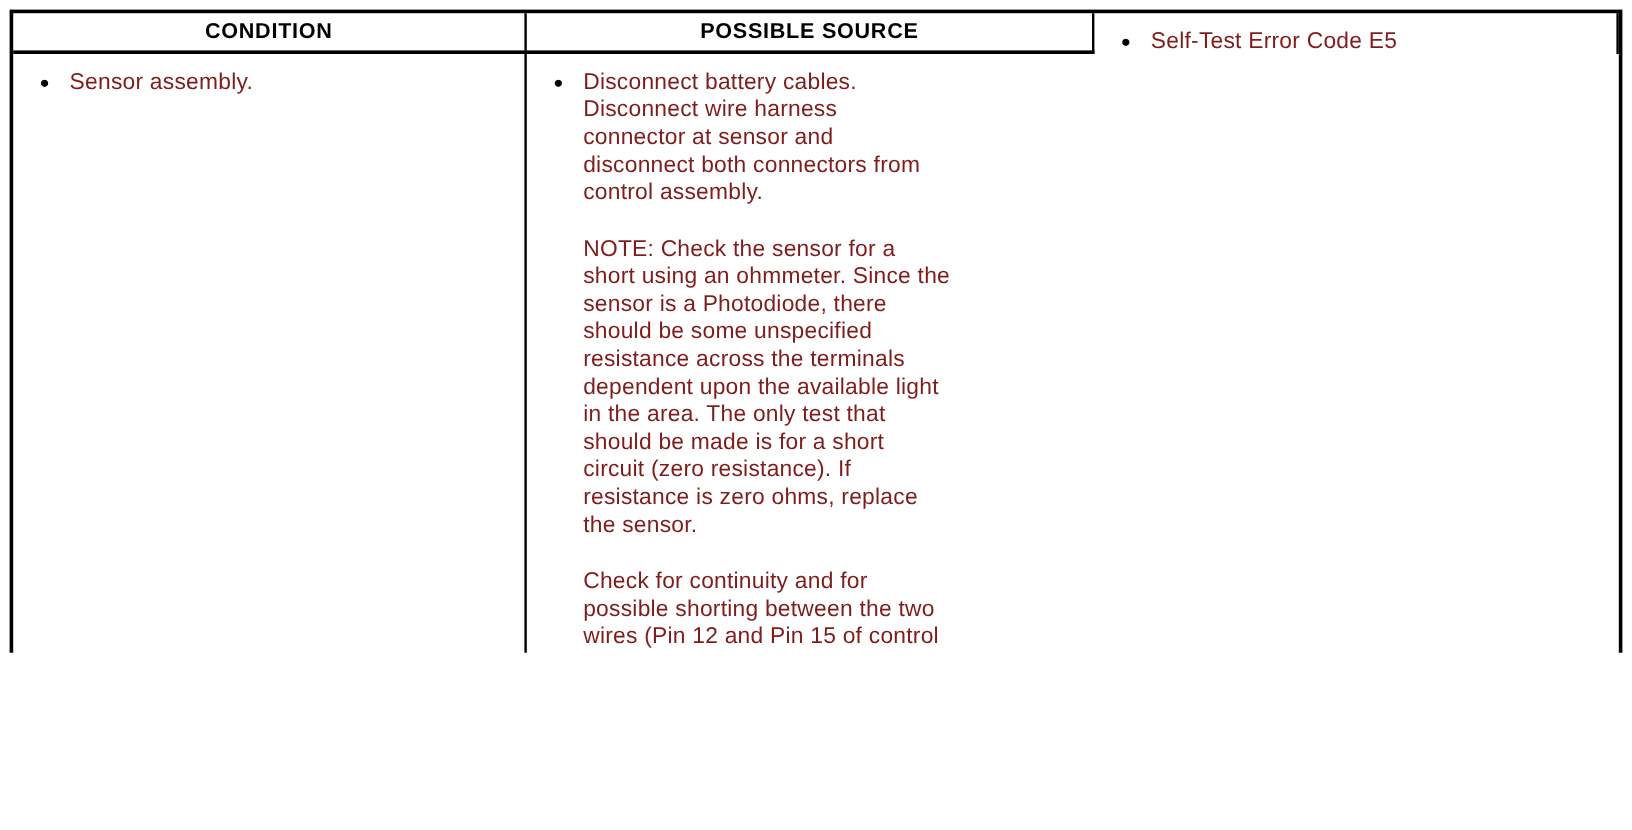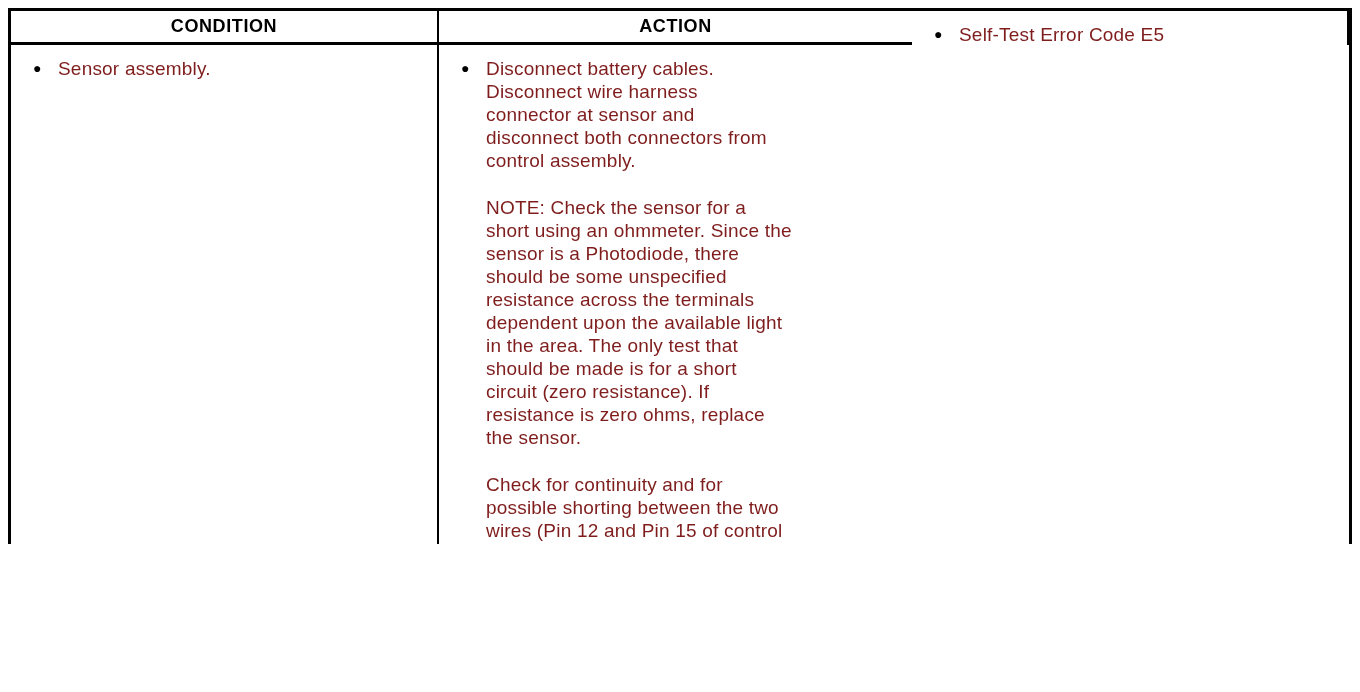--- a/index.html
+++ b/index.html
@@ -73,21 +73,21 @@
     color: #7f1d1d;
   }
 </style>
 </head>
 <body>
 
 <div class="page">
   <div class="ts-table">
 
     <div class="hcell col-line">CONDITION</div>
-    <div class="hcell">ACTION</div>
+    <div class="hcell col-line">POSSIBLE SOURCE</div>
 
     <div class="bcell col-line">
       <div class="entry">
         <span class="bullet">●</span>
         <div class="entry-text">Self-Test Error Code E5</div>
       </div>
     </div>
 
     <div class="bcell col-line">
       <div class="entry">

